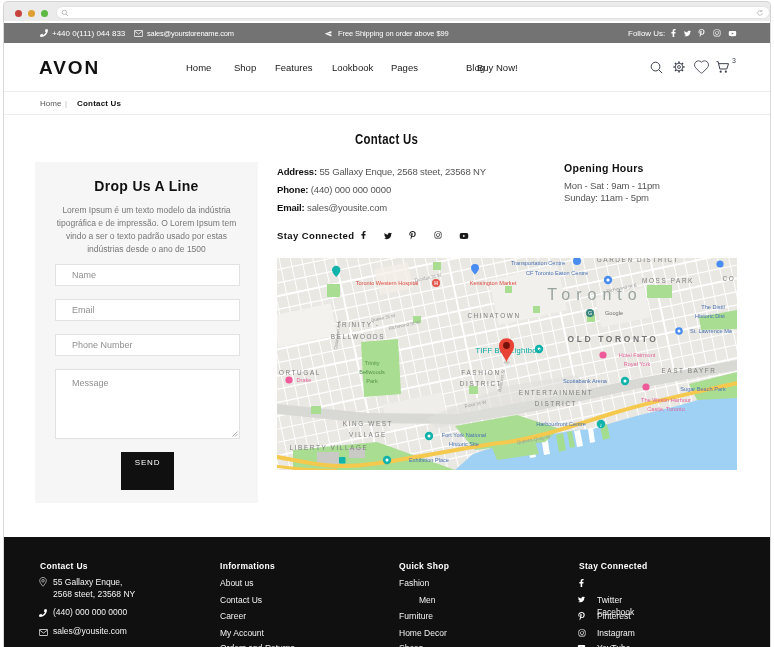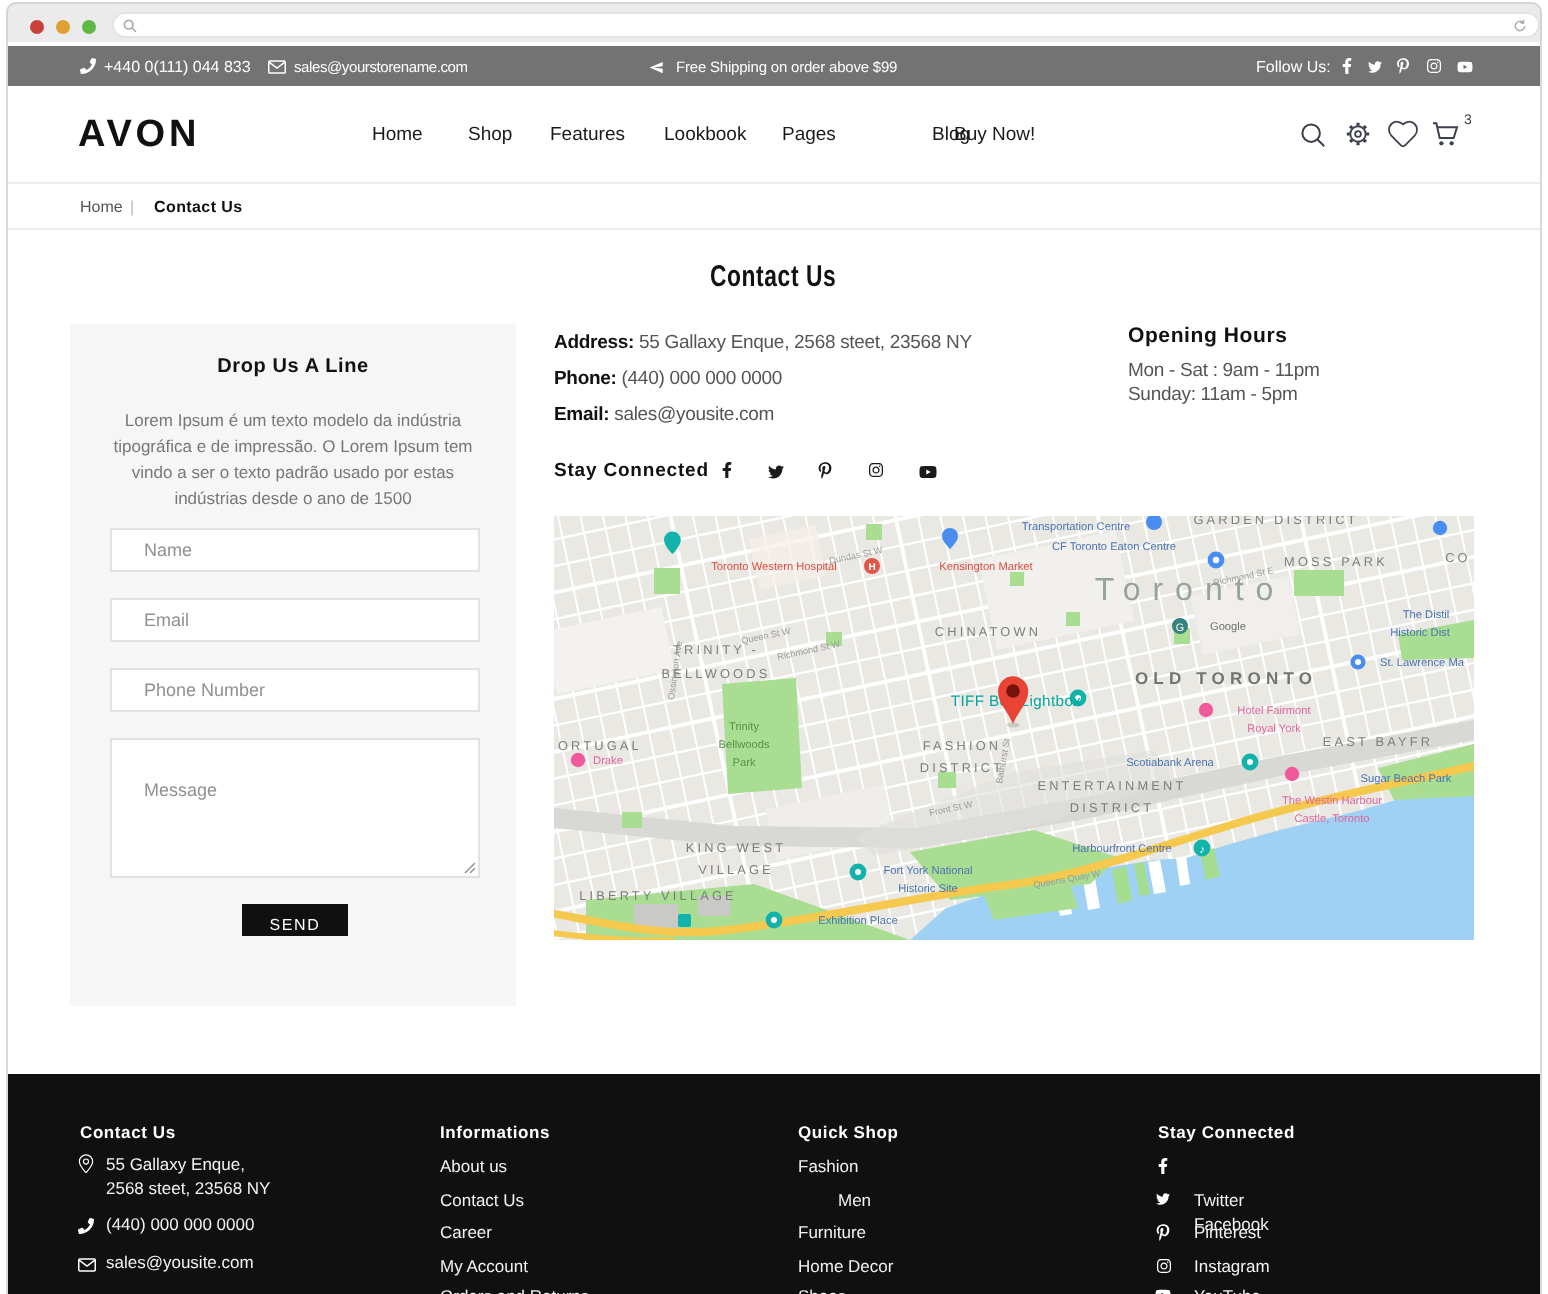--- a/index.html
+++ b/index.html
@@ -17,21 +17,21 @@
 #logo { left:39px; top:57px; font-size:19px; font-weight:bold; letter-spacing:1.9px; color:#111; }
 #nav { left:186px; top:62px; font-size:9.5px; color:#1a1a1a; white-space:nowrap; }
 #nav span { margin-right:0; }
 
 #bc { left:4px; top:91px; width:766px; height:24px; border-top:1px solid #ececec; border-bottom:1px solid #ececec; background:#fff; }
 
 #h1 { left:4px; top:130px; width:766px; text-align:center; font-size:15px; font-weight:bold; color:#111; letter-spacing:0.4px; }
 
 #formbox { left:35px; top:162px; width:223px; height:341px; background:#f6f6f6; }
 .inp { position:absolute; left:55px; width:185px; height:22px; background:#fff; border:1px solid #e2e2e2; color:#909090; font-size:9px; line-height:20px; padding-left:16px; }
-#send { left:121px; top:452px; width:53px; height:16px; background:#101010; color:#fff; font-size:8px; text-align:center; line-height:22px; letter-spacing:0.8px; }
+#send { left:121px; top:452px; width:53px; height:38px; background:#101010; color:#fff; font-size:8px; text-align:center; line-height:22px; letter-spacing:0.8px; }
 
 .cinfo { position:absolute; left:277px; font-size:9.5px; color:#555; white-space:nowrap; letter-spacing:-0.15px; }
 .cinfo b { color:#111; font-weight:bold; }
 
 #footer { left:4px; top:537px; width:766px; height:110px; background:#101010; color:#fff; font-size:8.5px; }
 #footer .t { position:absolute; font-weight:bold; font-size:8.5px; top:23.5px; letter-spacing:0.3px; }
 #footer .li { position:absolute; color:#f2f2f2; white-space:nowrap; }
 </style>
 </head>
 <body>
@@ -118,26 +118,26 @@
 
 <div class="abs" id="bc">
   <span style="position:absolute;left:36px;top:6.5px;font-size:8px;color:#555;">Home</span>
   <span style="position:absolute;left:61px;top:6.5px;font-size:8px;color:#bbb;">|</span>
   <span style="position:absolute;left:73px;top:6.5px;font-size:8px;color:#111;font-weight:bold;letter-spacing:0.2px;">Contact Us</span>
 </div>
 
 <div class="abs" id="h1"><span style="display:inline-block;transform:scaleX(0.76);">Contact Us</span></div>
 
 <div class="abs" id="formbox"></div>
-<div class="abs" style="left:35px;top:178px;width:223px;text-align:center;font-size:10px;font-weight:bold;color:#111;letter-spacing:0.3px;">Drop Us A Line</div>
+<div class="abs" style="left:35px;top:178px;width:223px;text-align:center;font-size:14px;font-weight:bold;color:#111;letter-spacing:0.3px;">Drop Us A Line</div>
 <div class="abs" style="left:35px;top:204px;width:223px;text-align:center;font-size:8.5px;color:#777;line-height:13px;">Lorem Ipsum é um texto modelo da indústria<br>tipográfica e de impressão. O Lorem Ipsum tem<br>vindo a ser o texto padrão usado por estas<br>indústrias desde o ano de 1500</div>
 <div class="inp" style="top:264px;">Name</div>
 <div class="inp" style="top:299px;">Email</div>
 <div class="inp" style="top:334px;">Phone Number</div>
-<div class="inp" style="top:369px;height:70px;line-height:12px;padding-top:19px;">Message<svg style="position:absolute;right:1px;bottom:1px;" width="6" height="6" viewBox="0 0 6 6">
+<div class="inp" style="top:369px;height:70px;line-height:12px;padding-top:7px;">Message<svg style="position:absolute;right:1px;bottom:1px;" width="6" height="6" viewBox="0 0 6 6">
       <path d="M5.5 0.5 L0.5 5.5 M5.5 3 L3 5.5" stroke="#999" stroke-width="0.8"></path>
     </svg></div>
 <div class="abs" id="send">SEND</div>
 
 <div class="cinfo" style="top:166px;"><b>Address:</b> 55 Gallaxy Enque, 2568 steet, 23568 NY</div>
 <div class="cinfo" style="top:184px;"><b>Phone:</b> (440) 000 000 0000</div>
 <div class="cinfo" style="top:202px;"><b>Email:</b> sales@yousite.com</div>
 <div class="cinfo" style="top:230px;font-size:9.5px;color:#111;font-weight:bold;letter-spacing:0.4px;">Stay Connected</div>
 <svg class="abs" style="left:360px;top:231px;" width="7" height="8" viewBox="0 0 320 512" fill="#1a1a1a">
     <path d="M279.14 288l14.22-92.66h-88.91v-60.13c0-25.35 12.42-50.06 52.24-50.06h40.42V6.26S260.43 0 225.36 0c-73.22 0-121.08 44.38-121.08 124.72v70.62H22.89V288h81.39v224h100.17V288z"></path>

